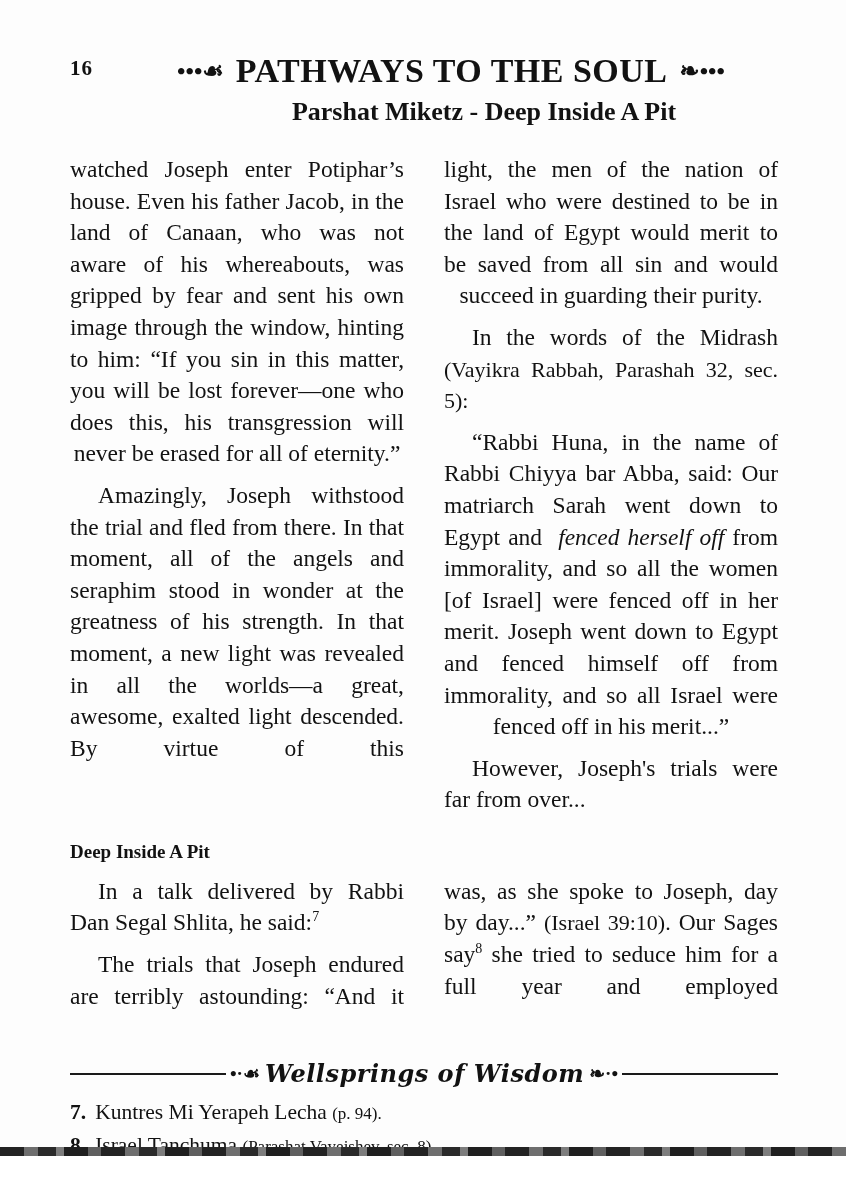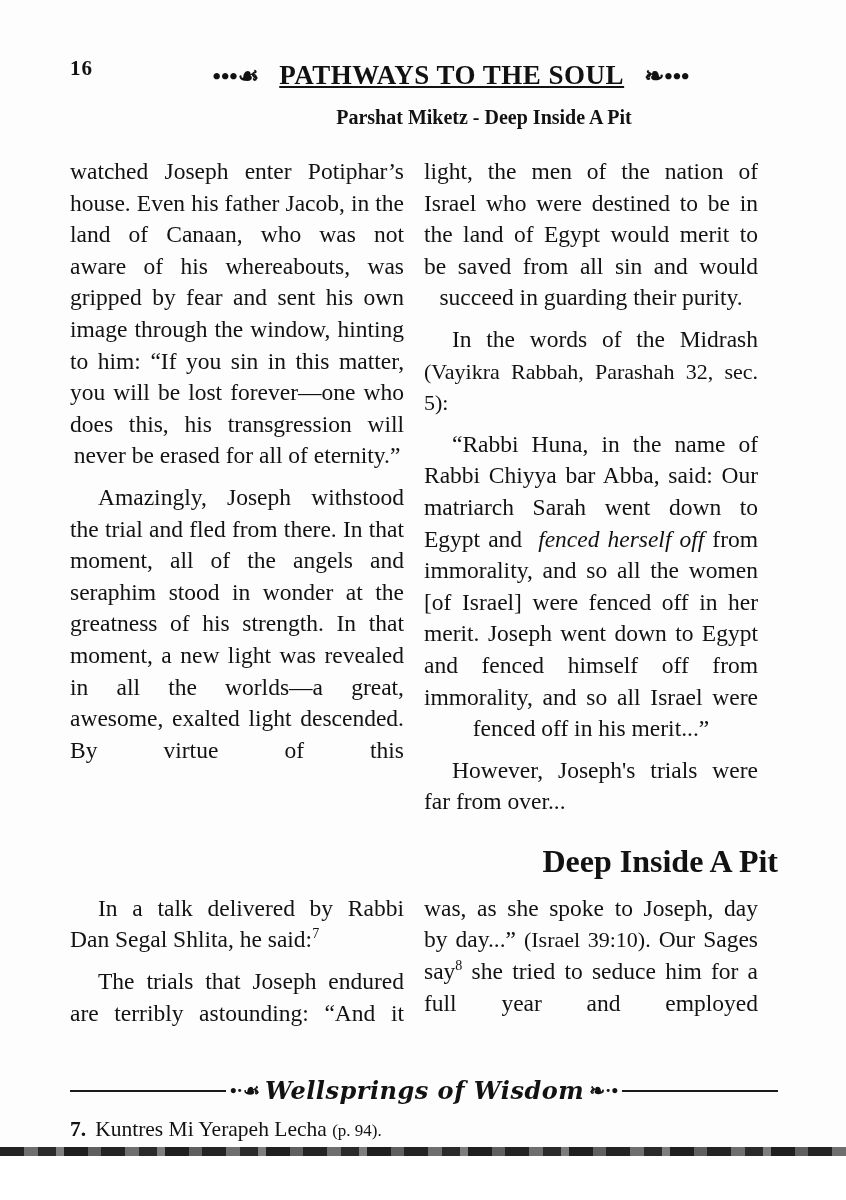--- a/index.html
+++ b/index.html
@@ -18,49 +18,49 @@
   .hdr { position: relative; padding-top: 48px; }
   .page-num {
     position: absolute; left: 0; top: 56px;
     font-size: 21px; font-weight: bold; letter-spacing: 1px;
   }
   .title-row {
     display: flex; justify-content: center; align-items: center;
     gap: 8px; margin-left: 54px;
   }
   .title-row h1 {
-    margin: 12px; font-size: 27px; font-weight: bold;
-    letter-spacing: 0.5px; white-space: nowrap; text-decoration: underline;
+    margin: 4px; font-size: 34px; font-weight: bold;
+    letter-spacing: 0.5px; white-space: nowrap;
   }
   .orn { font-size: 24px; font-weight: bold; line-height: 1; white-space: nowrap; }
   .subtitle {
     margin: 3px 0 0 120px; text-align: center;
-    font-size: 20px; font-weight: bold;
+    font-size: 26px; font-weight: bold;
   }
 
   
-  .cols { display: flex; gap: 20px; }
+  .cols { display: flex; gap: 40px; }
   .cols-top { margin-top: 27px; }
   .col { width: 334px; }
   .col p {
     margin: 0 0 10px 0;
     font-size: 23.5px; line-height: 31.6px;
   }
   .j  { text-align: justify; }
   .jc { text-align: justify; text-align-last: center; }
   .jj { text-align: justify; text-align-last: justify; }
   .ind { text-indent: 28px; }
   .cite { font-size: 22px; }
   .ital { font-style: italic; margin-left: 8px; }
   sup.fn { font-size: 14px; line-height: 0; vertical-align: super; }
 
   
   .sec-heading {
-    margin: 15px 0 13px 0; text-align: right;
-    font-size: 32px; font-weight: bold;
+    margin: 15px 0 13px 0; text-align: left;
+    font-size: 19px; font-weight: bold;
   }
 
   
   .rule-row { display: flex; align-items: center; margin-top: 37px; }
   .rline { flex: 1; height: 2px; background: #1a1a1a; }
   .rule-center {
     display: flex; align-items: center; gap: 5px; padding: 0 4px;
     white-space: nowrap;
   }
   .rule-center .orn { font-size: 19px; }

